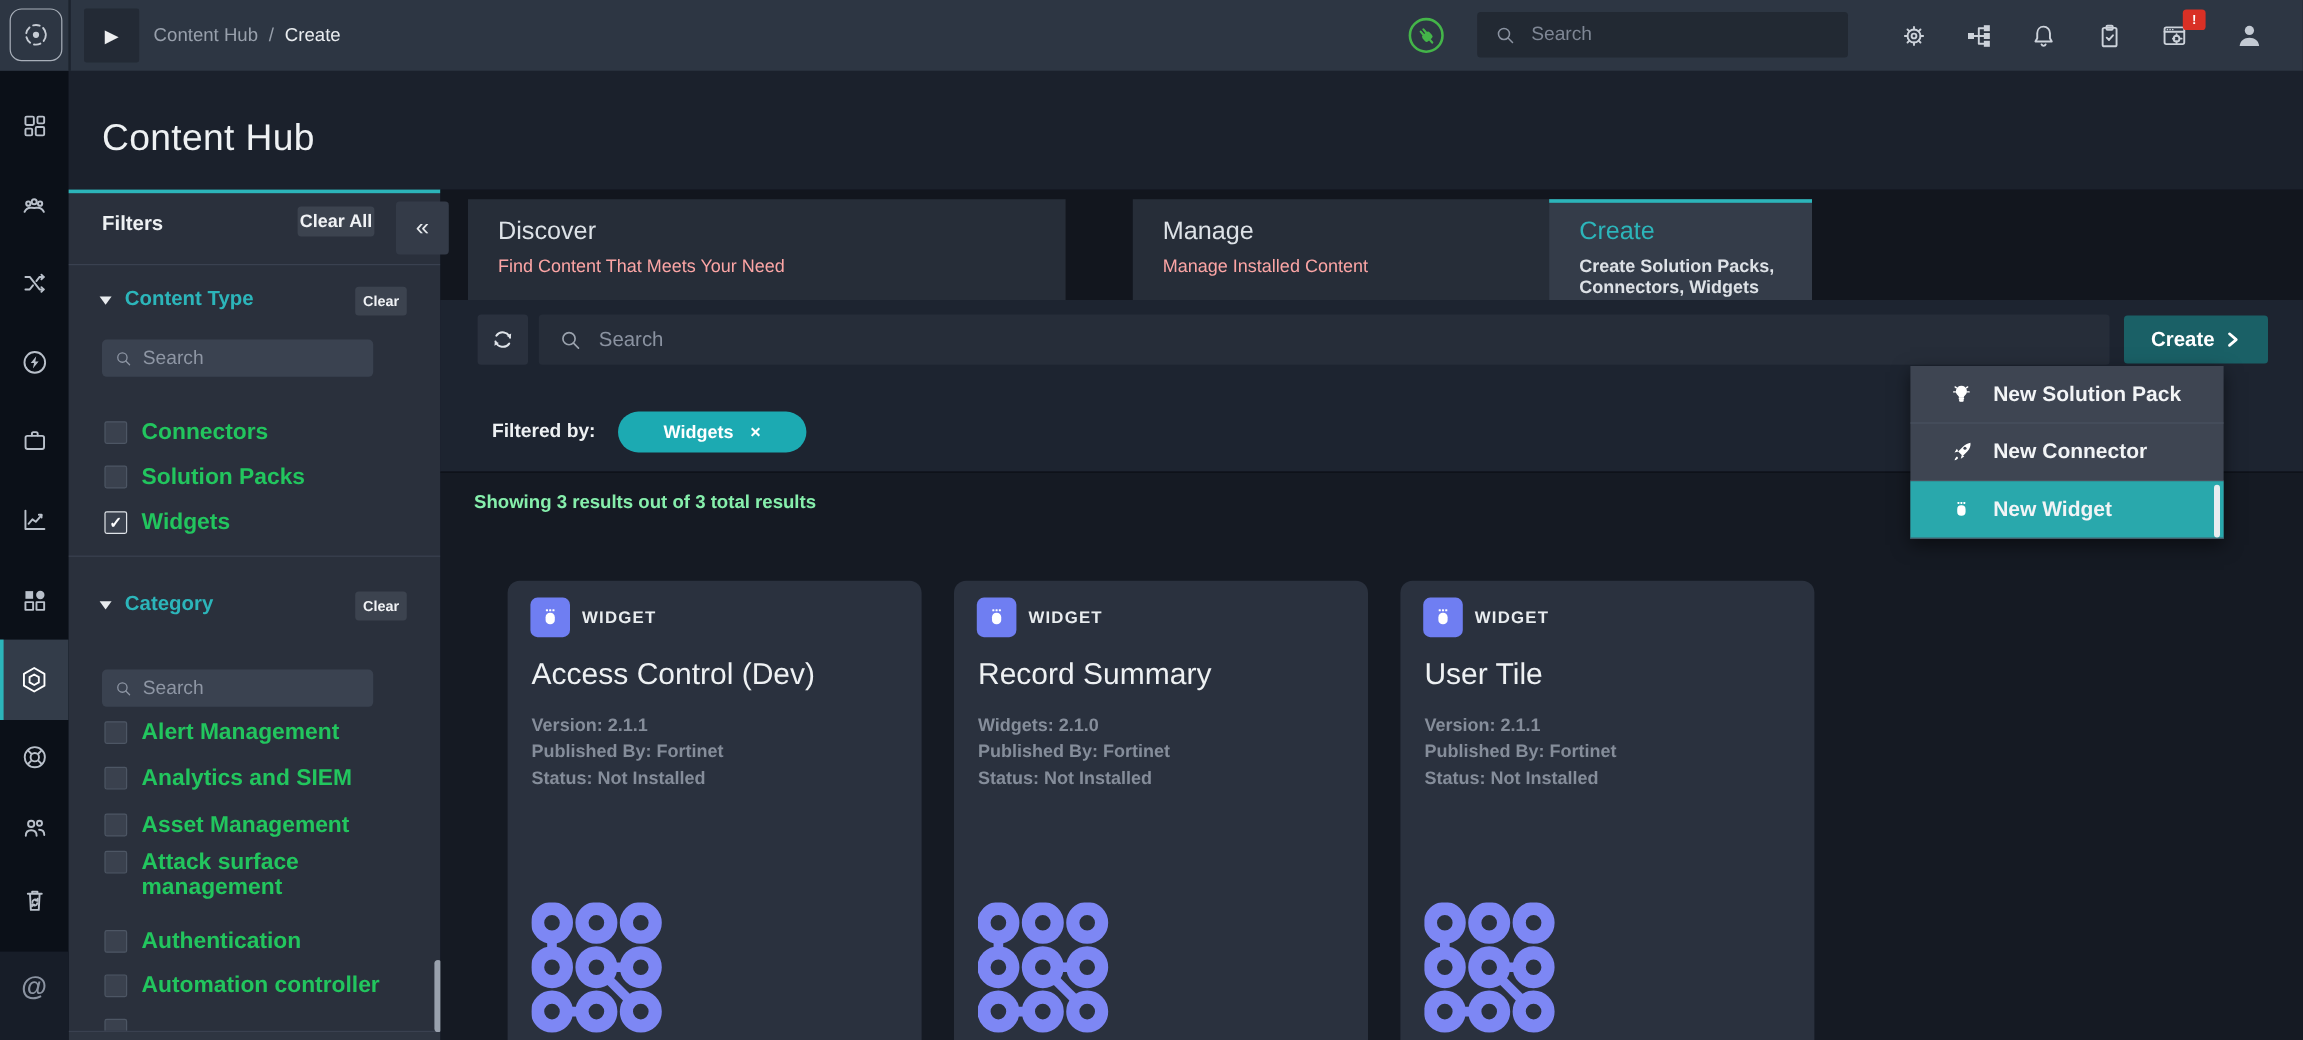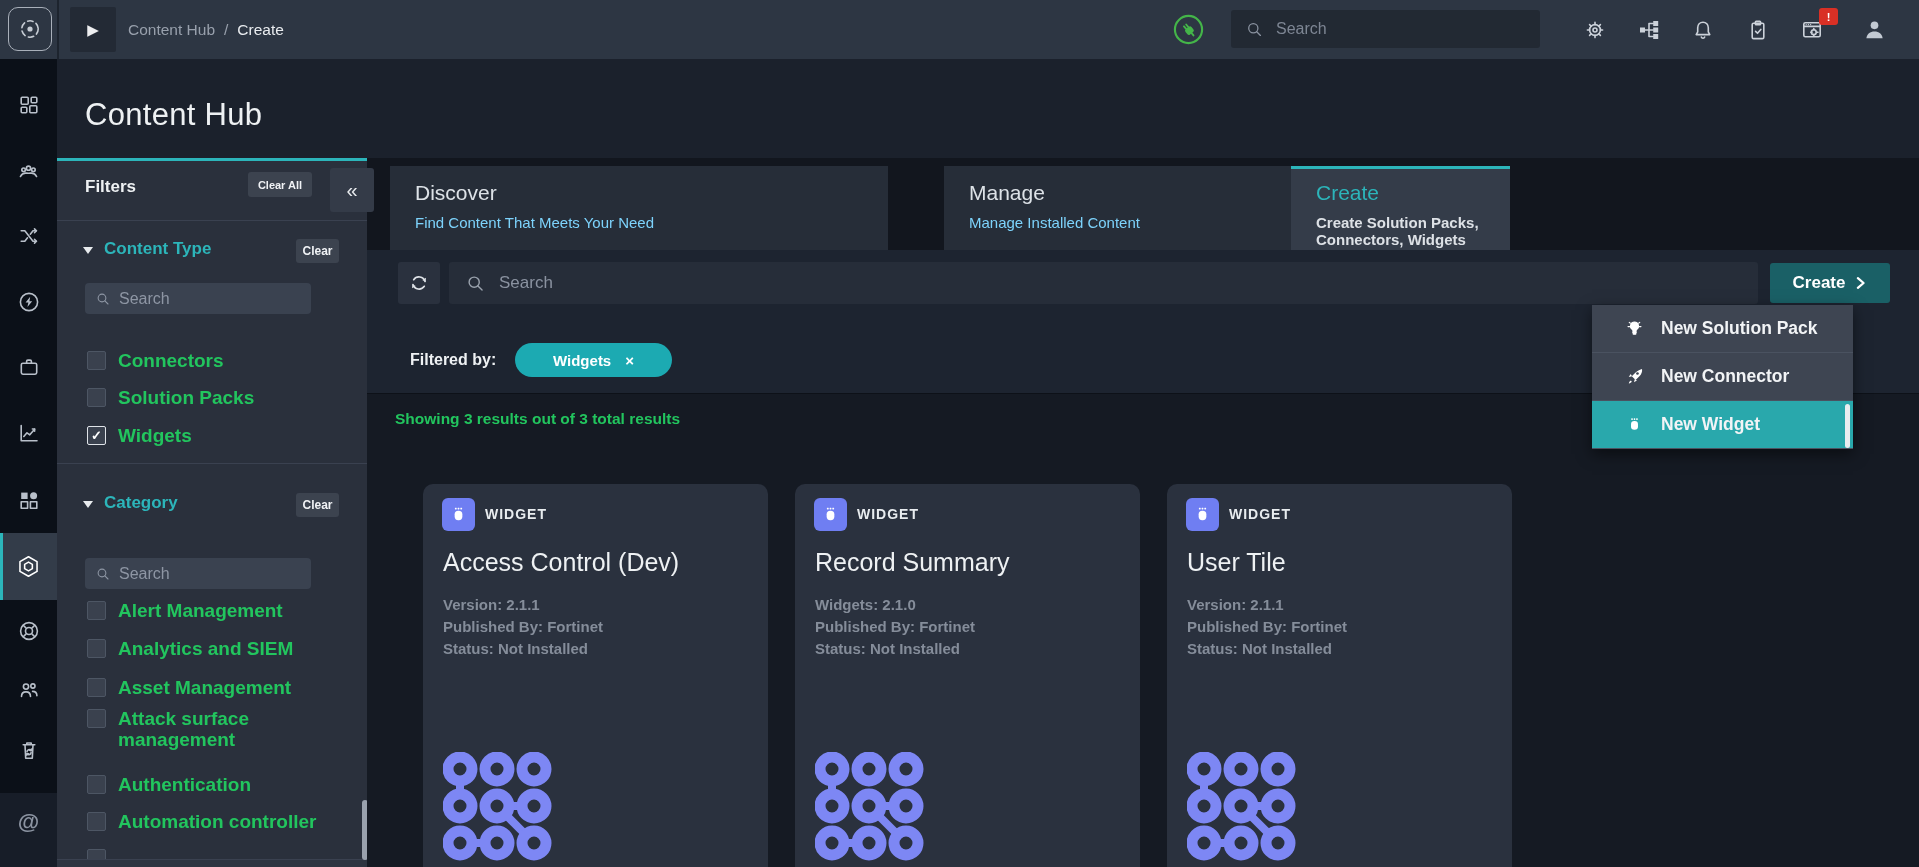--- a/index.html
+++ b/index.html
@@ -41,21 +41,21 @@
 
   
   #titleband { position:absolute; left:57px; top:59px; width:1862px; height:99px; background:#1b212c; }
   #titleband h1 { position:absolute; left:28px; top:38px; font-size:31px; font-weight:400; color:#eef1f3; letter-spacing:.3px; }
 
   
   #filters { position:absolute; left:57px; top:158px; width:310px; height:709px; background:#2a303c; border-top:3px solid #2cb5ba; }
   #filters .f-title { position:absolute; left:28px; top:16px; font-size:17px; font-weight:bold; color:#eef1f3; }
   .btn-dark { background:#3c434f; border:none; border-radius:3px; color:#f0f2f5; font-weight:bold; cursor:pointer;
     font-family:"Liberation Sans", sans-serif; }
-  #clear-all { position:absolute; left:191px; top:11px; width:64px; height:25px; font-size:11px; }
+  #clear-all { position:absolute; left:191px; top:11px; width:64px; height:25px; font-size:15px; }
   #collapse-btn { position:absolute; left:273px; top:7px; width:44px; height:44px; background:#343b48; border-radius:3px;
     color:#e8ebee; font-size:20px; display:flex; align-items:center; justify-content:center; cursor:pointer; z-index:5; }
   .f-div { position:absolute; left:0; width:310px; border-bottom:1px solid #3a4150; }
   .sec-head { position:absolute; left:0; width:310px; height:56px; }
   .sec-head .chev { position:absolute; left:26px; top:24px; width:0; height:0;
     border-left:5.5px solid transparent; border-right:5.5px solid transparent; border-top:7px solid #e8ebee; cursor:pointer; }
   .sec-head .sec-label { position:absolute; left:47px; top:16px; font-size:17px; font-weight:600; color:#2cb5ba; cursor:pointer; }
   .sec-head .sec-clear { position:absolute; left:239px; top:16px; width:43px; height:24px; font-size:12px; }
   .f-search { position:absolute; left:28px; width:226px; height:31px; background:#3a4250; border-radius:4px;
     display:flex; align-items:center; padding-left:10px; color:#8e96a4; }
@@ -68,21 +68,21 @@
   .cb-box.checked { border-color:#dfe3e8; }
   .cb-label { margin-left:12px; font-size:19px; font-weight:600; color:#22c55e; line-height:21px; max-width:205px; position:relative; top:-1px; }
   #f-scroll-thumb { position:absolute; left:305px; top:639px; width:6px; height:60px; background:#99a1ad; border-radius:3px; cursor:pointer; }
   .f-bottom-sliver { position:absolute; left:0; top:698px; width:310px; height:11px; background:#2e3541; border-top:1px solid #3a4150; }
 
   
   #rightcol { position:absolute; left:367px; top:158px; width:1552px; height:709px; }
   .tabs-band { position:absolute; left:0; top:0; width:1552px; height:92px; background:#12161e; }
   .tab { position:absolute; top:8px; height:84px; background:#262d38; padding:15px 16px 0 25px; cursor:pointer; }
   .tab .t-title { font-size:21px; color:#dde2e7; }
-  .tab .t-sub { font-size:15px; color:#7dd3fc; margin-top:9px; }
+  .tab .t-sub { font-size:15px; color:#fca5a5; margin-top:9px; }
   .tab.active { background:#343c49; border-top:3px solid #2cb5ba; padding-top:12px; }
   .tab.active .t-title { color:#2cb5ba; }
   .tab.active .t-sub { color:#dde1e6; font-weight:600; }
 
   .toolband { position:absolute; left:0; top:92px; width:1552px; height:143px; background:#1d2430; }
   #refresh-btn { position:absolute; left:31px; top:12px; width:42px; height:42px; background:#2a313e; border-radius:3px;
     color:#dfe3e8; display:flex; align-items:center; justify-content:center; cursor:pointer; }
   .main-search { position:absolute; left:82px; top:12px; width:1309px; height:42px; background:#262d39; border-radius:3px;
     display:flex; align-items:center; padding-left:16px; color:#9aa2ad; }
   .main-search input { background:transparent; border:none; outline:none; color:#cfd4db; font-size:17px; margin-left:13px; width:1200px;
@@ -91,21 +91,21 @@
   #create-btn { position:absolute; left:1403px; top:13px; width:120px; height:40px; background:#1a6066; border:none; border-radius:3px;
     color:#fff; font-size:17px; font-weight:600; display:flex; align-items:center; justify-content:center; gap:9px; cursor:pointer;
     font-family:"Liberation Sans", sans-serif; }
   .fb-label { position:absolute; left:43px; top:101px; font-size:16px; font-weight:bold; color:#eef1f3; }
   .chip { position:absolute; left:148px; top:93px; width:157px; height:34px; background:#1caab2; border-radius:17px;
     display:flex; align-items:center; justify-content:center; gap:14px; color:#fff; cursor:pointer; }
   .chip .chip-label { font-size:15px; font-weight:bold; }
   .chip .chip-x { font-size:15px; font-weight:bold; }
 
   .results { position:absolute; left:0; top:235px; width:1552px; height:474px; background:#151a23; border-top:1px solid #0d1118; overflow:hidden; }
-  .summary { position:absolute; left:28px; top:16px; font-size:15.5px; font-weight:bold; color:#22c55e; }
+  .summary { position:absolute; left:28px; top:16px; font-size:15.5px; font-weight:bold; color:#86efac; }
   .card { position:absolute; top:90px; width:345px; height:440px; background:#2a313e; border-radius:10px; overflow:hidden; cursor:pointer; }
   .card .w-ic { position:absolute; left:19px; top:14px; width:33px; height:33px; background:#6f7ef2; border-radius:6px;
     display:flex; align-items:center; justify-content:center; color:#fff; }
   .card .w-type { position:absolute; left:62px; top:22px; font-size:14px; font-weight:bold; color:#e8ecef; letter-spacing:1px; }
   .card .w-title { position:absolute; left:20px; top:64px; font-size:25px; font-weight:400; color:#eef1f3; }
   .card .w-meta { position:absolute; left:20px; top:110px; font-size:15px; font-weight:600; color:#858d9a; line-height:22px; }
   .card .pattern { position:absolute; left:20px; top:268px; color:#7d87f4; }
 
   
   #create-menu { position:absolute; left:1592px; top:305px; width:261px; background:#3e4552; z-index:40;

